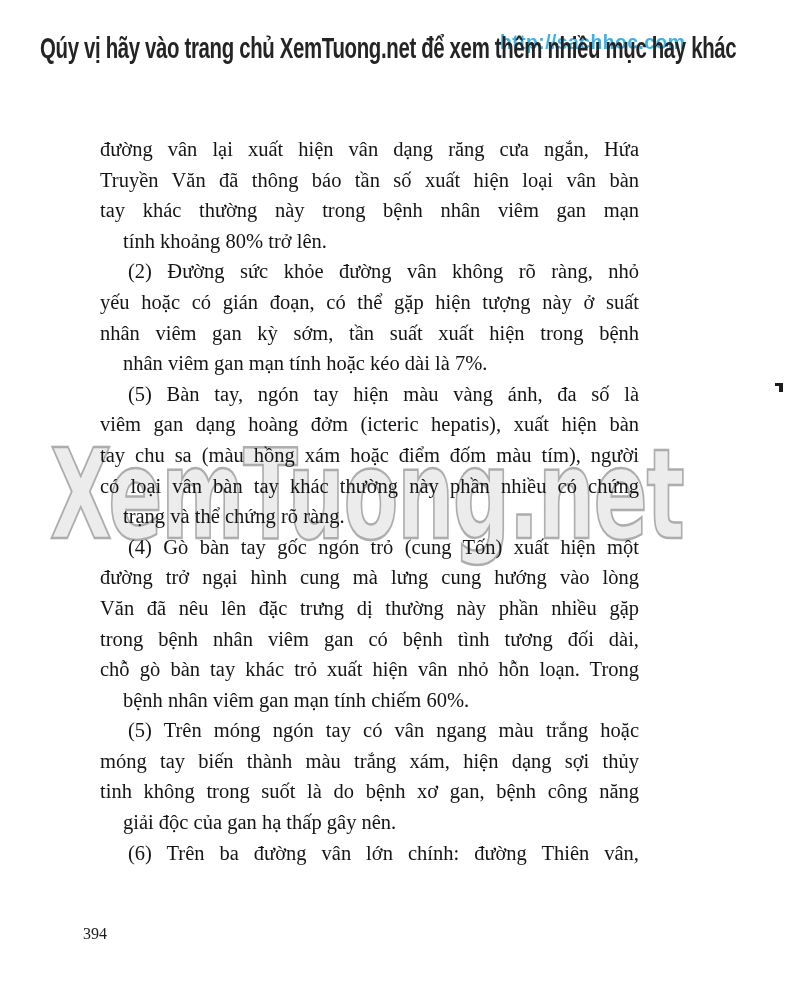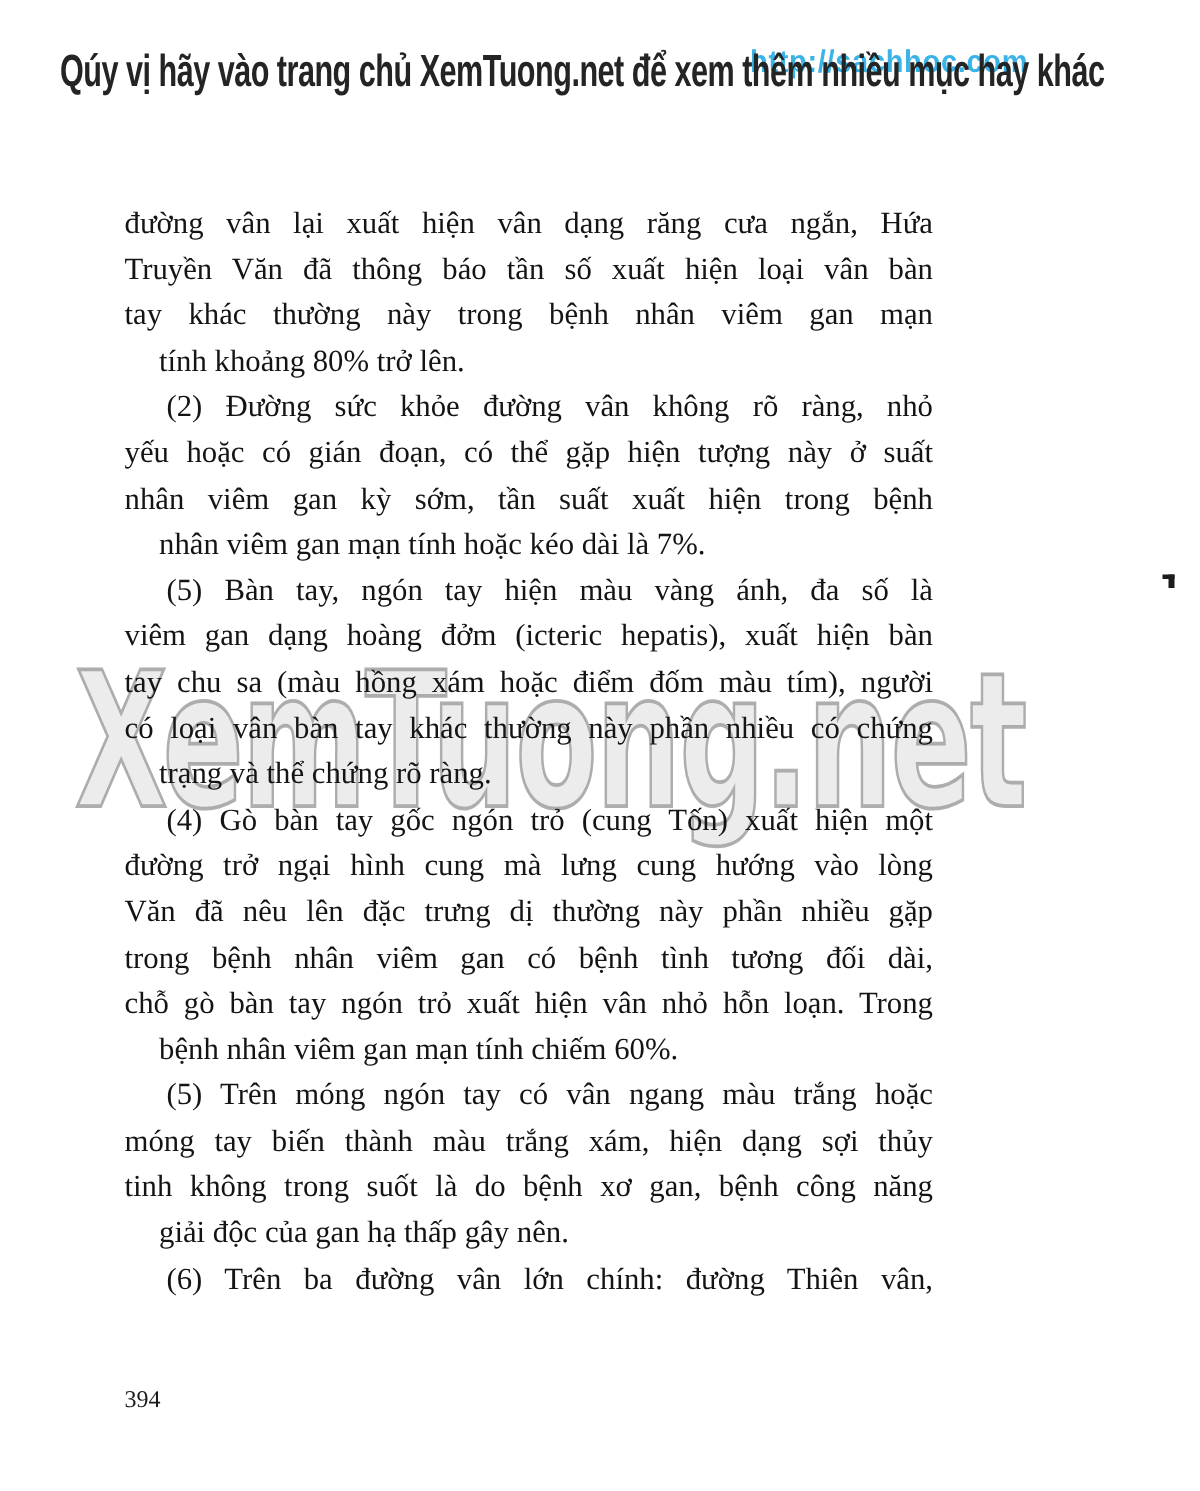--- a/index.html
+++ b/index.html
@@ -38,21 +38,21 @@
     font-weight:bold;font-size:125px;line-height:125px;
     letter-spacing:-2px;white-space:nowrap;
     color:rgba(233,233,233,0.85);
     -webkit-text-stroke:2.5px rgba(165,165,165,0.9);
     transform:scaleX(0.64);transform-origin:left center;
     z-index:1;pointer-events:none;
   }
 
   
   .text-block{
-    position:absolute;left:83px;top:134px;width:539px;
+    position:absolute;left:100px;top:134px;width:539px;
     font-size:20.5px;line-height:30.6px;
     color:#141414;
     z-index:2;
   }
   .line{text-align:justify;text-align-last:justify;}
   .line.last{text-align-last:left;margin-left:23px;}
   .line.indent{text-indent:28px;}
 
   
   .page-number{
@@ -95,21 +95,21 @@
       <div class="line last">nhân viêm gan mạn tính hoặc kéo dài là 7%.</div>
       <div class="line indent">(5) Bàn tay, ngón tay hiện màu vàng ánh, đa số là</div>
       <div class="line">viêm gan dạng hoàng đởm (icteric hepatis), xuất hiện bàn</div>
       <div class="line">tay chu sa (màu hồng xám hoặc điểm đốm màu tím), người</div>
       <div class="line">có loại vân bàn tay khác thường này phần nhiều có chứng</div>
       <div class="line last">trạng và thể chứng rõ ràng.</div>
       <div class="line indent">(4) Gò bàn tay gốc ngón trỏ (cung Tốn) xuất hiện một</div>
       <div class="line">đường trở ngại hình cung mà lưng cung hướng vào lòng</div>
       <div class="line">Văn đã nêu lên đặc trưng dị thường này phần nhiều gặp</div>
       <div class="line">trong bệnh nhân viêm gan có bệnh tình tương đối dài,</div>
-      <div class="line">chỗ gò bàn tay ngón trỏ xuất hiện vân nhỏ hỗn loạn. Trong</div>
+      <div class="line">chỗ gò bàn tay khác trỏ xuất hiện vân nhỏ hỗn loạn. Trong</div>
       <div class="line last">bệnh nhân viêm gan mạn tính chiếm 60%.</div>
       <div class="line indent">(5) Trên móng ngón tay có vân ngang màu trắng hoặc</div>
       <div class="line">móng tay biến thành màu trắng xám, hiện dạng sợi thủy</div>
       <div class="line">tinh không trong suốt là do bệnh xơ gan, bệnh công năng</div>
       <div class="line last">giải độc của gan hạ thấp gây nên.</div>
       <div class="line indent">(6) Trên ba đường vân lớn chính: đường Thiên vân,</div>
     </div>
 
   <div class="page-number">394</div>
 

